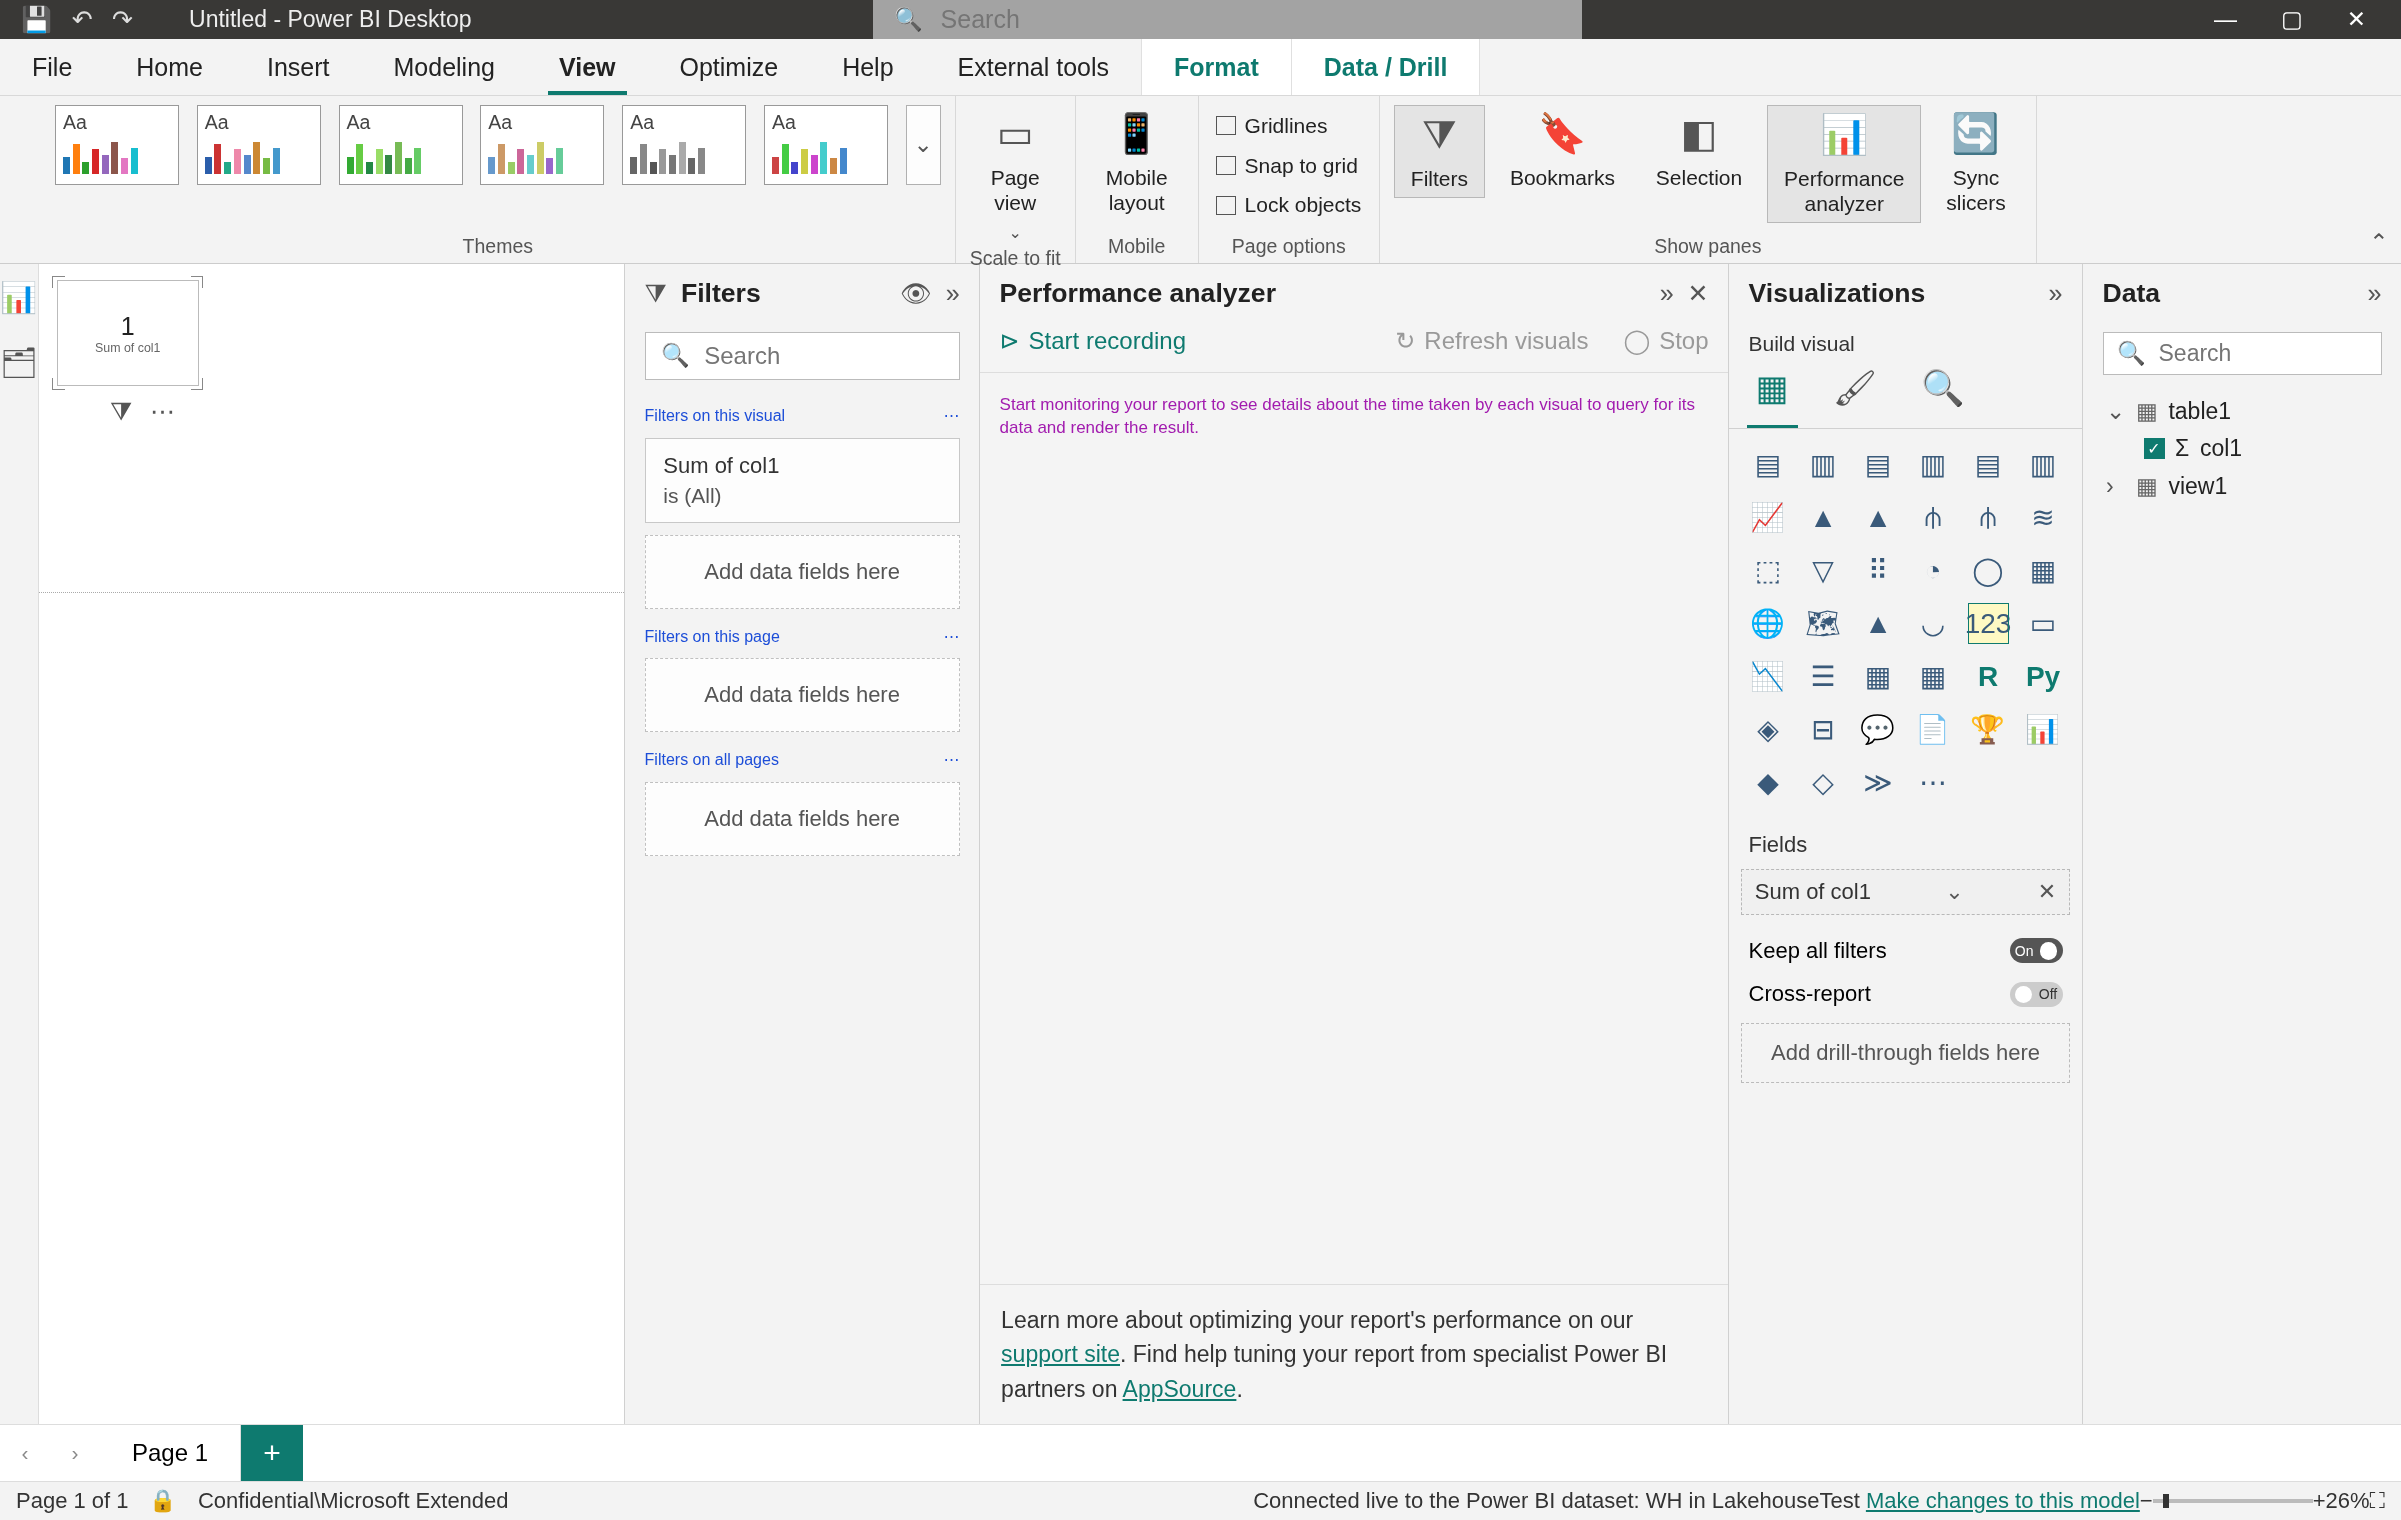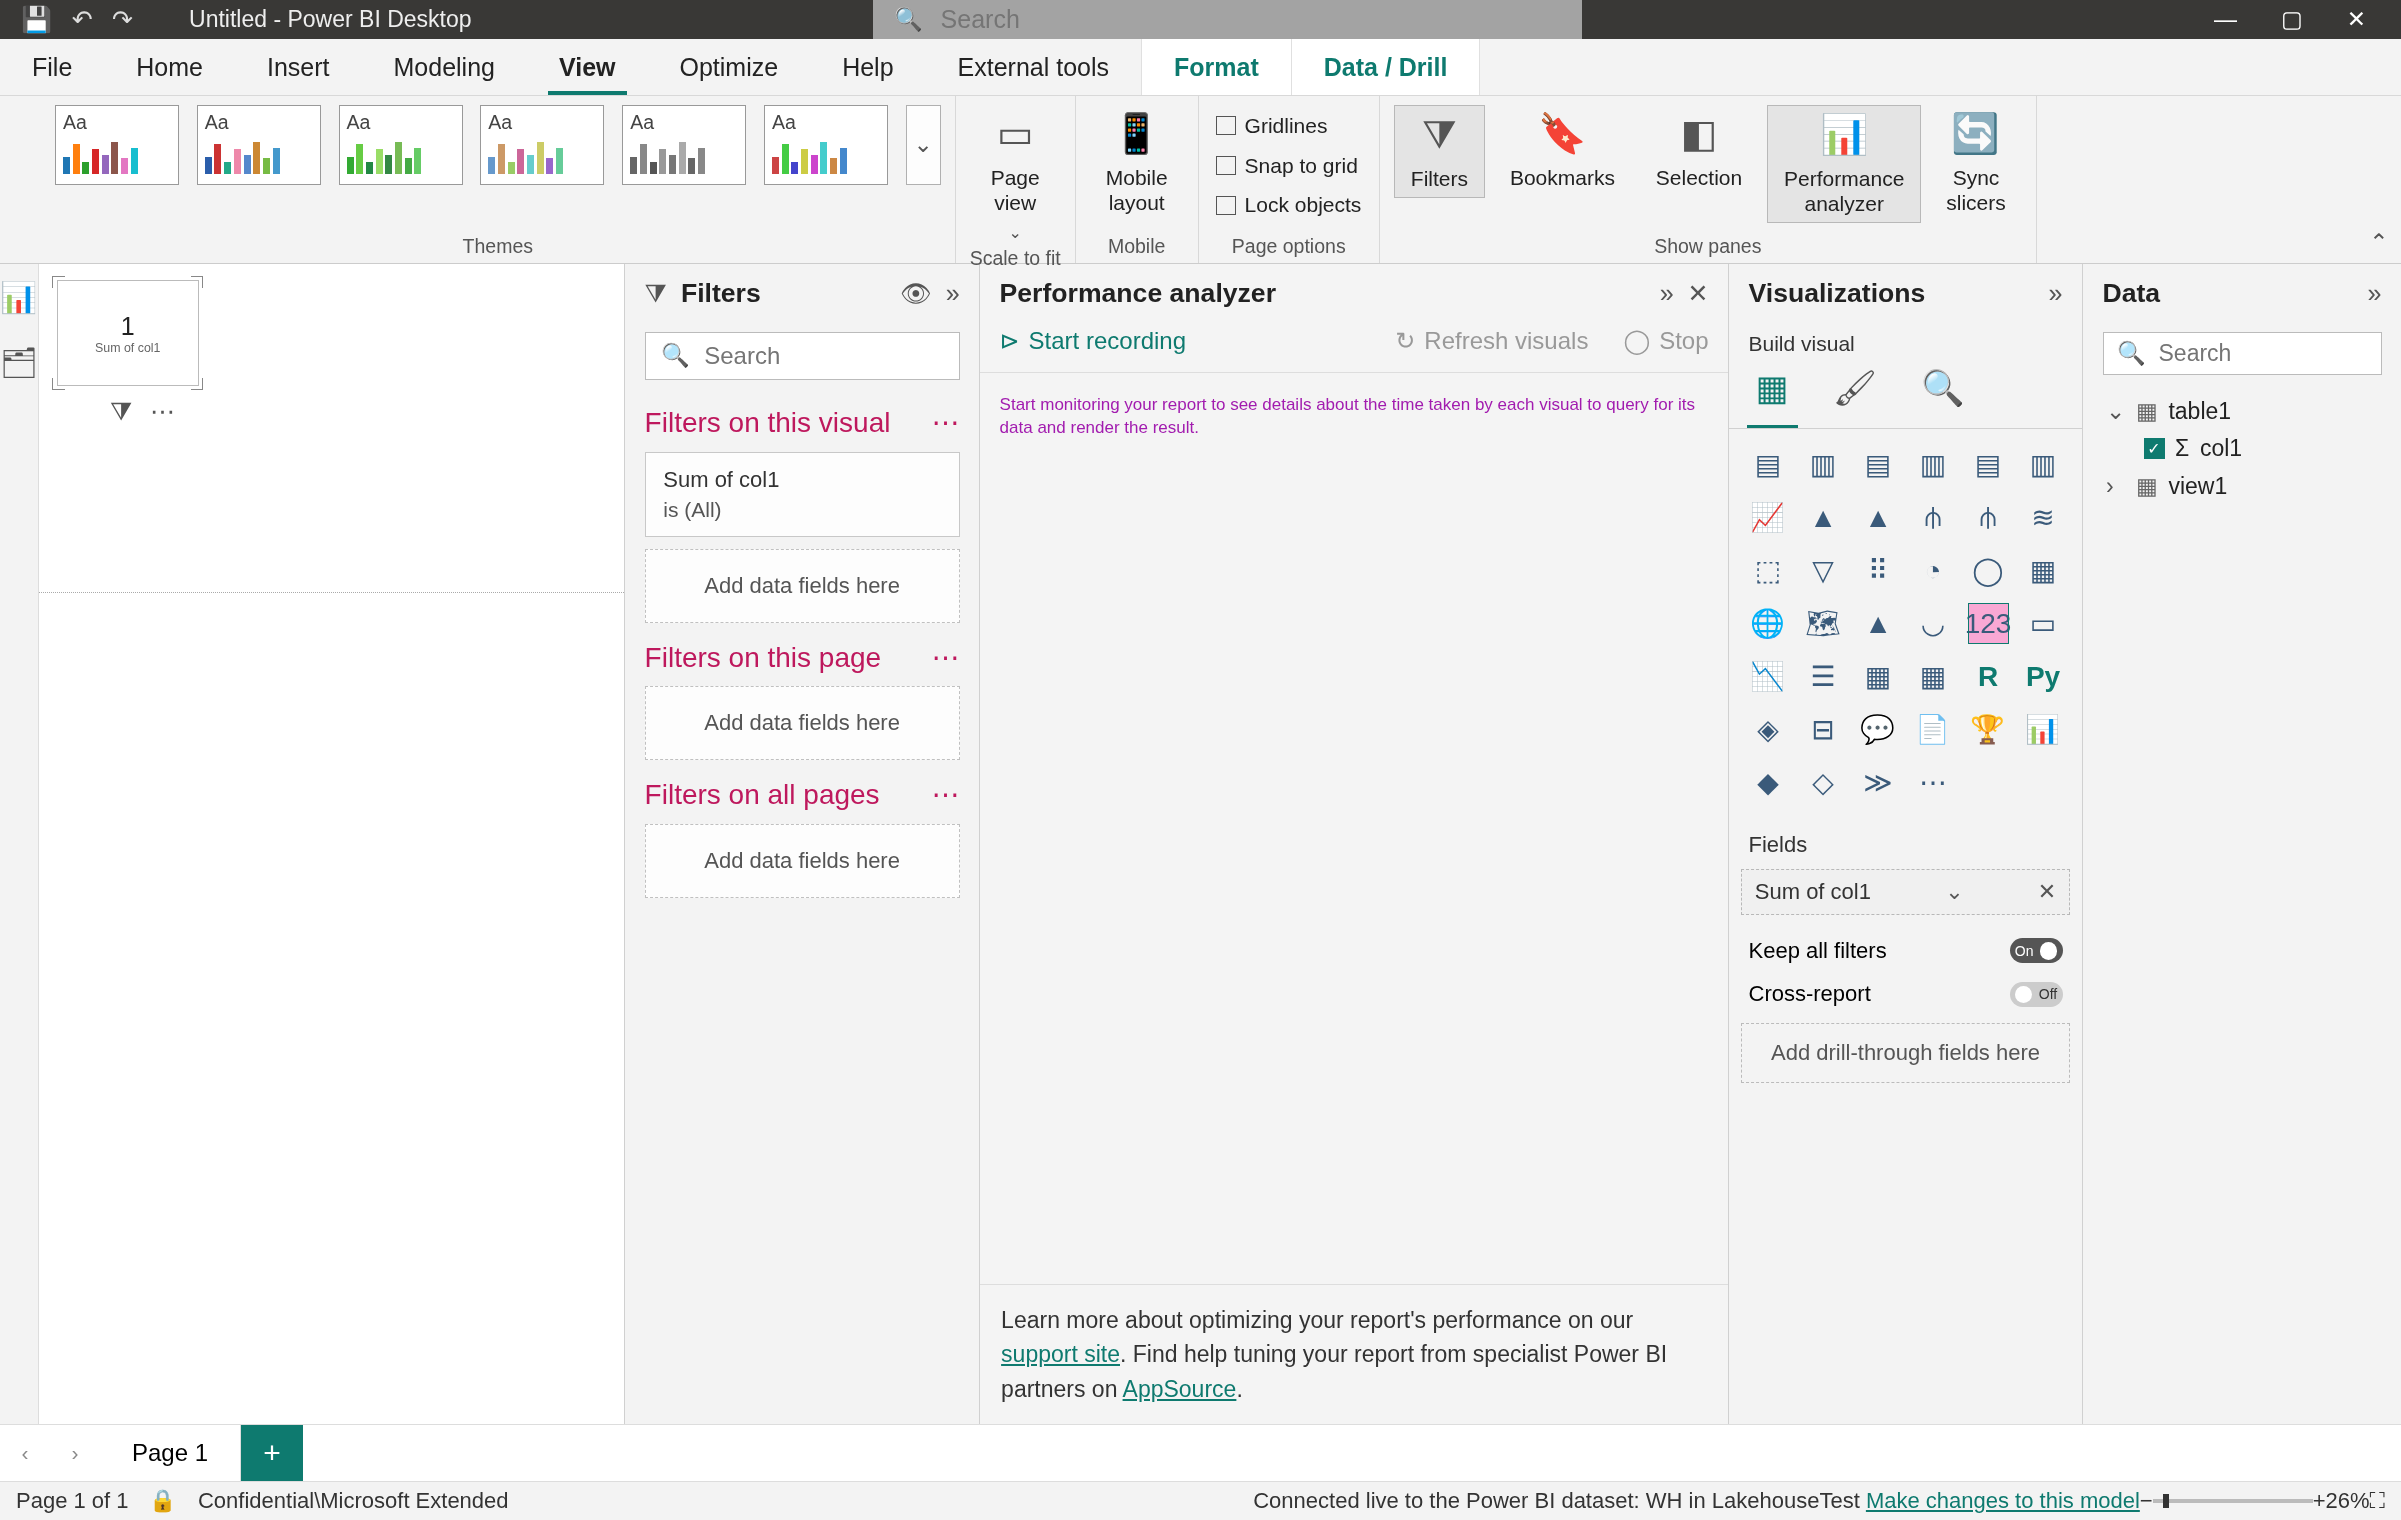--- a/index.html
+++ b/index.html
@@ -62,21 +62,21 @@
 .pane{ border-left:0.9px solid #d0d0d0; background:#f3f3f3; display:flex; flex-direction:column;}
 .pane-header{display:flex; align-items:center; gap:14px; padding:14px 19.5px; font-size:26.6px; color:#222;}
 .pane-header .title{font-weight:600; flex:1;}
 .pane-header .icon{color:#555; font-size:25px;}
 .pane-body{padding:8.9px 19.5px; overflow:auto; flex:1;}
 
 
 .filters-pane{ flex:0 0 355px; }
 .filters-search{border:0.9px solid #bbb; background:#fff; display:flex; align-items:center; gap:14px; padding:8.9px 16px; margin-bottom:26.6px;}
 .filters-search input{border:none; font-size:24px; outline:none; width:100%; color:#666;}
-.filt-section-title{font-size:28px; color:#be185d; margin:17.7px 0 12.4px; display:flex; justify-content:space-between; align-items:center;}
+.filt-section-title{font-size:16px; color:#1d4ed8; margin:17.7px 0 12.4px; display:flex; justify-content:space-between; align-items:center;}
 .filt-card{border:0.9px solid #c8c8c8; background:#fdfdfd; padding:14px 17.7px; font-size:22px; color:#333;}
 .filt-card .sub{color:#555; font-size:21px; margin-top:5.3px;}
 .drop-target{border:0.9px dashed #c0c0c0; background:#fdfdfd; padding:23px; text-align:center; color:#555; font-size:22px; margin-top:12.4px;}
 
 
 .perf-pane{ flex:1 1 auto; background:#f4f4f4;}
 .perf-toolbar{display:flex; align-items:center; gap:35px; padding:3.5px 19.5px 17.7px; border-bottom:0.9px solid #ddd;}
 .perf-toolbar .link{color:#0e7a6f; font-size:24px; display:flex; align-items:center; gap:8.9px;}
 .perf-toolbar .muted{color:#999; font-size:24px; display:flex; align-items:center; gap:8.9px;}
 .perf-text{padding:19.5px; font-size:17px; color:#a21caf; line-height:1.4;}
@@ -85,21 +85,21 @@
 
 
 .viz-pane{ flex:0 0 337px;}
 .viz-sec-label{padding:8.9px 19.5px 5.3px; font-size:21px; color:#333;}
 .viz-tabs{display:flex; gap:44px; padding:7px 26.6px 14px; border-bottom:1.8px solid #d0d0d0;}
 .viz-tabs .tab{font-size:35px; color:#555; padding-bottom:5.3px;}
 .viz-tabs .tab.active{ color:#0e7a6f; position:relative;}
 .viz-tabs .tab.active::after{content:"";position:absolute;bottom:-14px;left:-8.9px;right:-8.9px;height:3.5px;background:#0e7a6f;}
 .viz-grid{display:grid; grid-template-columns:repeat(6,1fr); gap:14px 16px; padding:16px 19.5px;}
 .viz-grid .v{width:39px;height:39px; display:flex;align-items:center;justify-content:center; color:#3a5a7a; font-size:28px;}
-.viz-grid .v.sel{outline:1.8px solid #0e7a6f; background:#f9a8d4;}
+.viz-grid .v.sel{outline:1.8px solid #0e7a6f; background:#fef9c3;}
 .viz-fields-title{padding:14px 19.5px 7px; font-size:22px; color:#333;}
 .field-well{margin:3.5px 12.4px 14px; border:0.9px dashed #b8b8b8; background:#f0f0f0; padding:8.9px 12.4px; display:flex; align-items:center; font-size:22px; color:#333;}
 .field-well .x{margin-left:auto; color:#555;}
 .toggle-row{display:flex; justify-content:space-between; align-items:center; padding:8.9px 19.5px; font-size:22px;}
 .toggle{width:53px;height:25px;border-radius:12.4px;background:#ccc;position:relative;display:flex;align-items:center;padding:0 5.3px;font-size:14px;color:#333;}
 .toggle .knob{width:17.7px;height:17.7px;border-radius:50%;background:#fff;}
 .toggle.on{background:#555;color:#fff;justify-content:flex-start;}
 .toggle.on .knob{order:2; margin-left:auto;}
 .toggle.off{justify-content:flex-end;}
 .toggle.off .knob{order:-1; margin-right:auto;}

